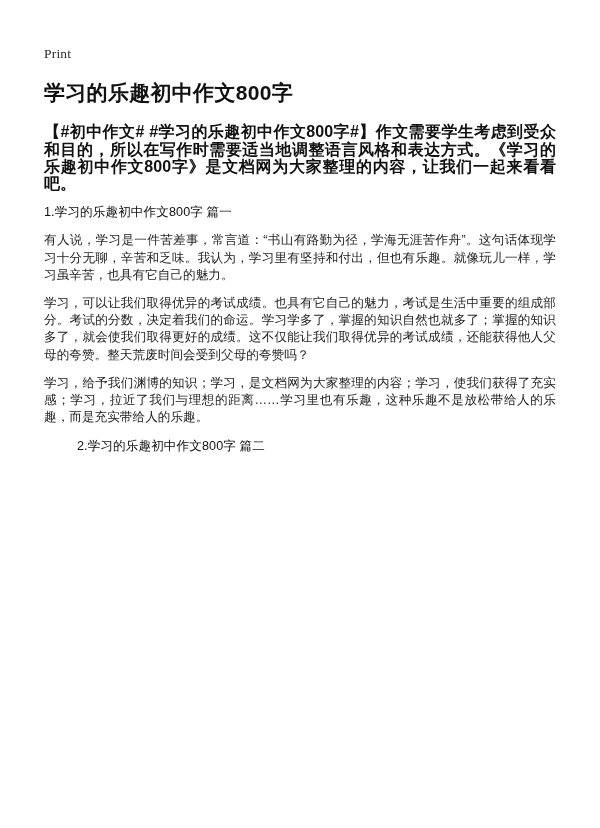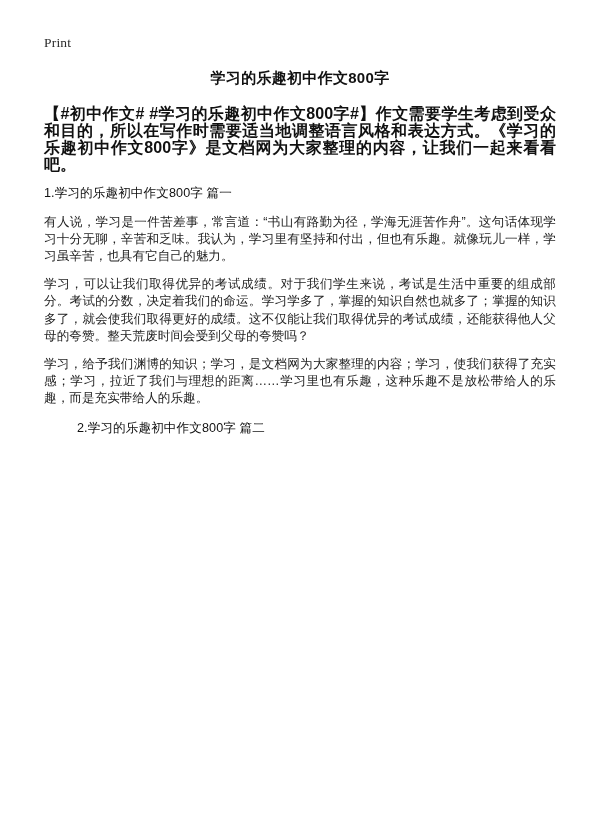--- a/index.html
+++ b/index.html
@@ -18,40 +18,39 @@
 
   .page {
     width: 600px;
     min-height: 828px;
     box-sizing: border-box;
     padding: 0;
     background: #ffffff;
   }
 
   .print-bar {
-    padding: 33px 0 0 44px;
+    padding: 44px 0 0 44px;
     height: 22px;
     box-sizing: content-box;
   }
 
   .print-link {
     font-family: "Liberation Serif", "DejaVu Serif", serif;
     font-size: 13.5px;
     color: #2b2b2b;
     letter-spacing: 0.2px;
     display: inline-block;
     line-height: 1;
     text-decoration: none;
     cursor: pointer;
   }
 
   .doc-title {
-    text-align: center;
     font-family: "Liberation Sans", "DejaVu Sans", sans-serif;
-    font-size: 15px;
+    font-size: 21px;
     font-weight: 700;
     color: #111111;
     margin: 13px 0 0 0;
     padding: 0 44px;
     letter-spacing: 0.3px;
     line-height: 1.3;
   }
 
   .content {
     padding: 0 44px 0 44px;
@@ -109,19 +108,19 @@
 
   <h1 class="doc-title">学习的乐趣初中作文800字</h1>
 
   <div class="content">
 
     <p class="lead">【#初中作文# #学习的乐趣初中作文800字#】作文需要学生考虑到受众和目的，所以在写作时需要适当地调整语言风格和表达方式。《学习的乐趣初中作文800字》是文档网为大家整理的内容，让我们一起来看看吧。</p>
 
     <h2 class="sec-heading">1.学习的乐趣初中作文800字 篇一</h2>
 
     <p class="para">有人说，学习是一件苦差事，常言道：“书山有路勤为径，学海无涯苦作舟”。这句话体现学习十分无聊，辛苦和乏味。我认为，学习里有坚持和付出，但也有乐趣。就像玩儿一样，学习虽辛苦，也具有它自己的魅力。</p>
-    <p class="para">学习，可以让我们取得优异的考试成绩。对于我们学生来说，考试是生活中重要的组成部分。考试的分数，决定着我们的命运。学习学多了，掌握的知识自然也就多了；掌握的知识多了，就会使我们取得更好的成绩。这不仅能让我们取得优异的考试成绩，还能获得他人父母的夸赞。整天荒废时间会受到父母的夸赞吗？</p>
+    <p class="para">学习，可以让我们取得优异的考试成绩。也具有它自己的魅力，考试是生活中重要的组成部分。考试的分数，决定着我们的命运。学习学多了，掌握的知识自然也就多了；掌握的知识多了，就会使我们取得更好的成绩。这不仅能让我们取得优异的考试成绩，还能获得他人父母的夸赞。整天荒废时间会受到父母的夸赞吗？</p>
     <p class="para">学习，给予我们渊博的知识；学习，是文档网为大家整理的内容；学习，使我们获得了充实感；学习，拉近了我们与理想的距离……学习里也有乐趣，这种乐趣不是放松带给人的乐趣，而是充实带给人的乐趣。</p>
 
     <h2 class="sec-heading block-gap-top">2.学习的乐趣初中作文800字 篇二</h2>
 
   </div>
 </div>
 
 </body></html>

